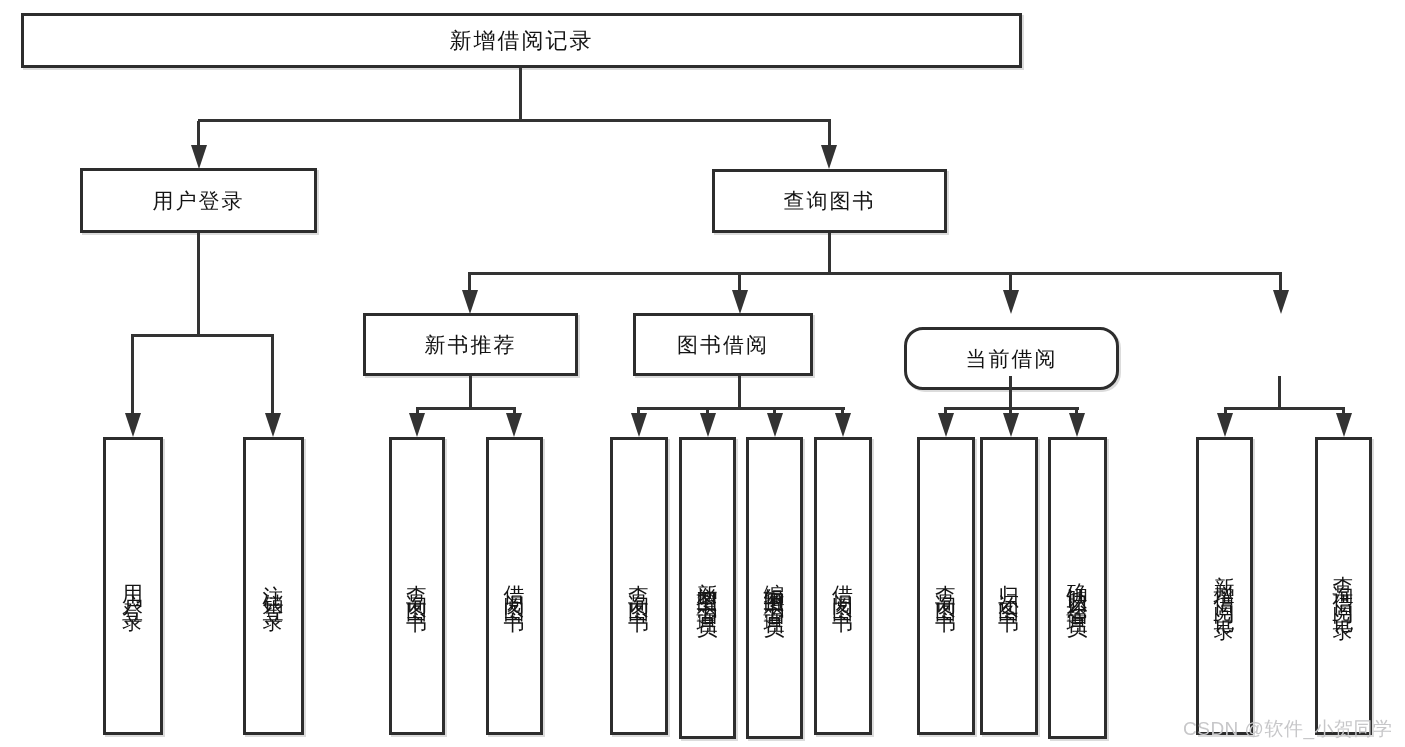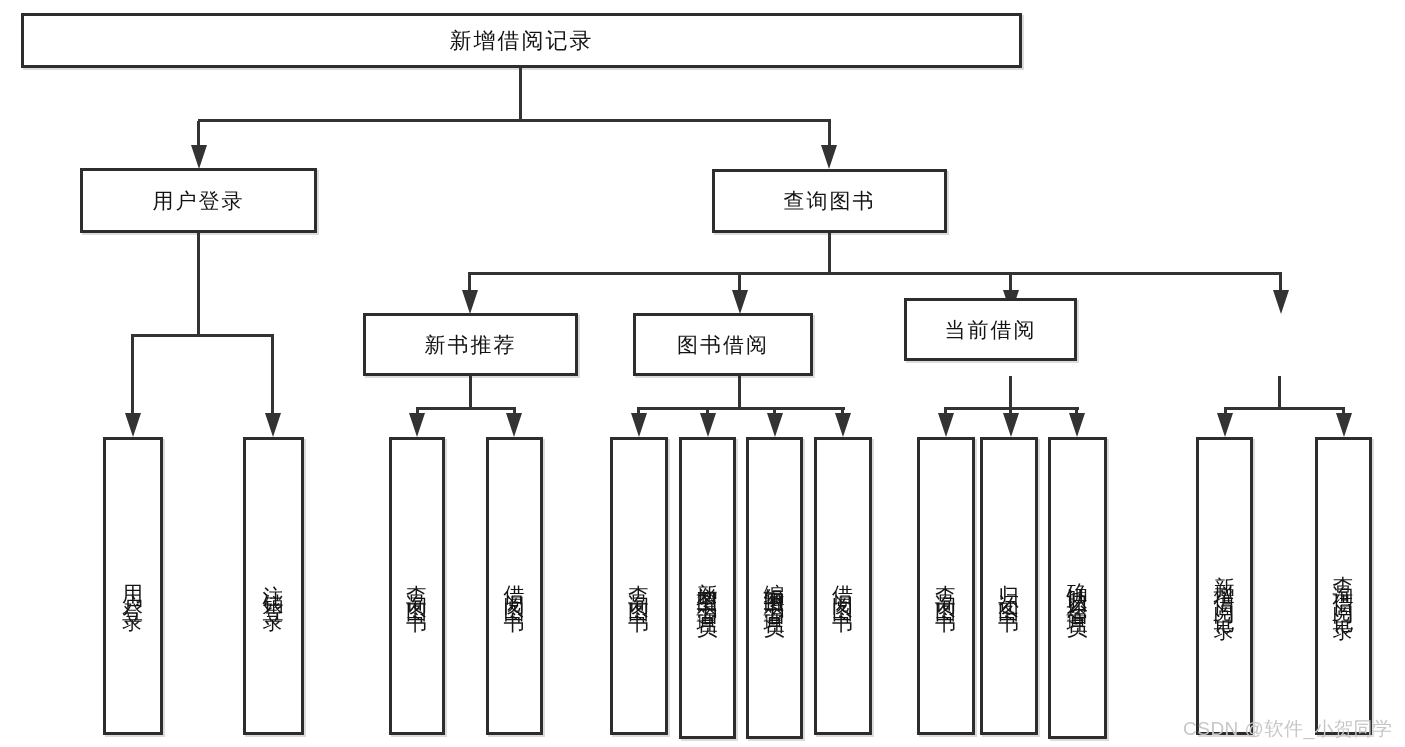--- a/index.html
+++ b/index.html
@@ -83,21 +83,21 @@
   <div class="arrow" style="left:462px;top:290px;"></div>
   <div class="vline" style="left:738px;top:272px;width:3px;height:20px;"></div>
   <div class="arrow" style="left:732px;top:290px;"></div>
   <div class="vline" style="left:1009px;top:272px;width:3px;height:20px;"></div>
   <div class="arrow" style="left:1003px;top:290px;"></div>
   <div class="vline" style="left:1279px;top:272px;width:3px;height:20px;"></div>
   <div class="arrow" style="left:1273px;top:290px;"></div>
 
   <div class="box" style="left:363px;top:313px;width:215px;height:63px;">新书推荐</div>
   <div class="box" style="left:633px;top:313px;width:180px;height:63px;">图书借阅</div>
-  <div class="box" style="left:904px;top:298px;width:173px;height:63px;">当前借阅</div>
+  <div class="box" style="left:904px;top:327px;width:215px;height:63px;border-radius:19px;">当前借阅</div>
 
   <div class="vline" style="left:469px;top:376px;width:3px;height:31px;"></div>
   <div class="hline" style="left:416px;top:407px;width:100px;height:3px;"></div>
   <div class="vline" style="left:416px;top:407px;width:3px;height:8px;"></div>
   <div class="arrow" style="left:409px;top:413px;"></div>
   <div class="vline" style="left:513px;top:407px;width:3px;height:8px;"></div>
   <div class="arrow" style="left:506px;top:413px;"></div>
 
   <div class="vline" style="left:738px;top:376px;width:3px;height:31px;"></div>
   <div class="hline" style="left:638px;top:407px;width:207px;height:3px;"></div>

